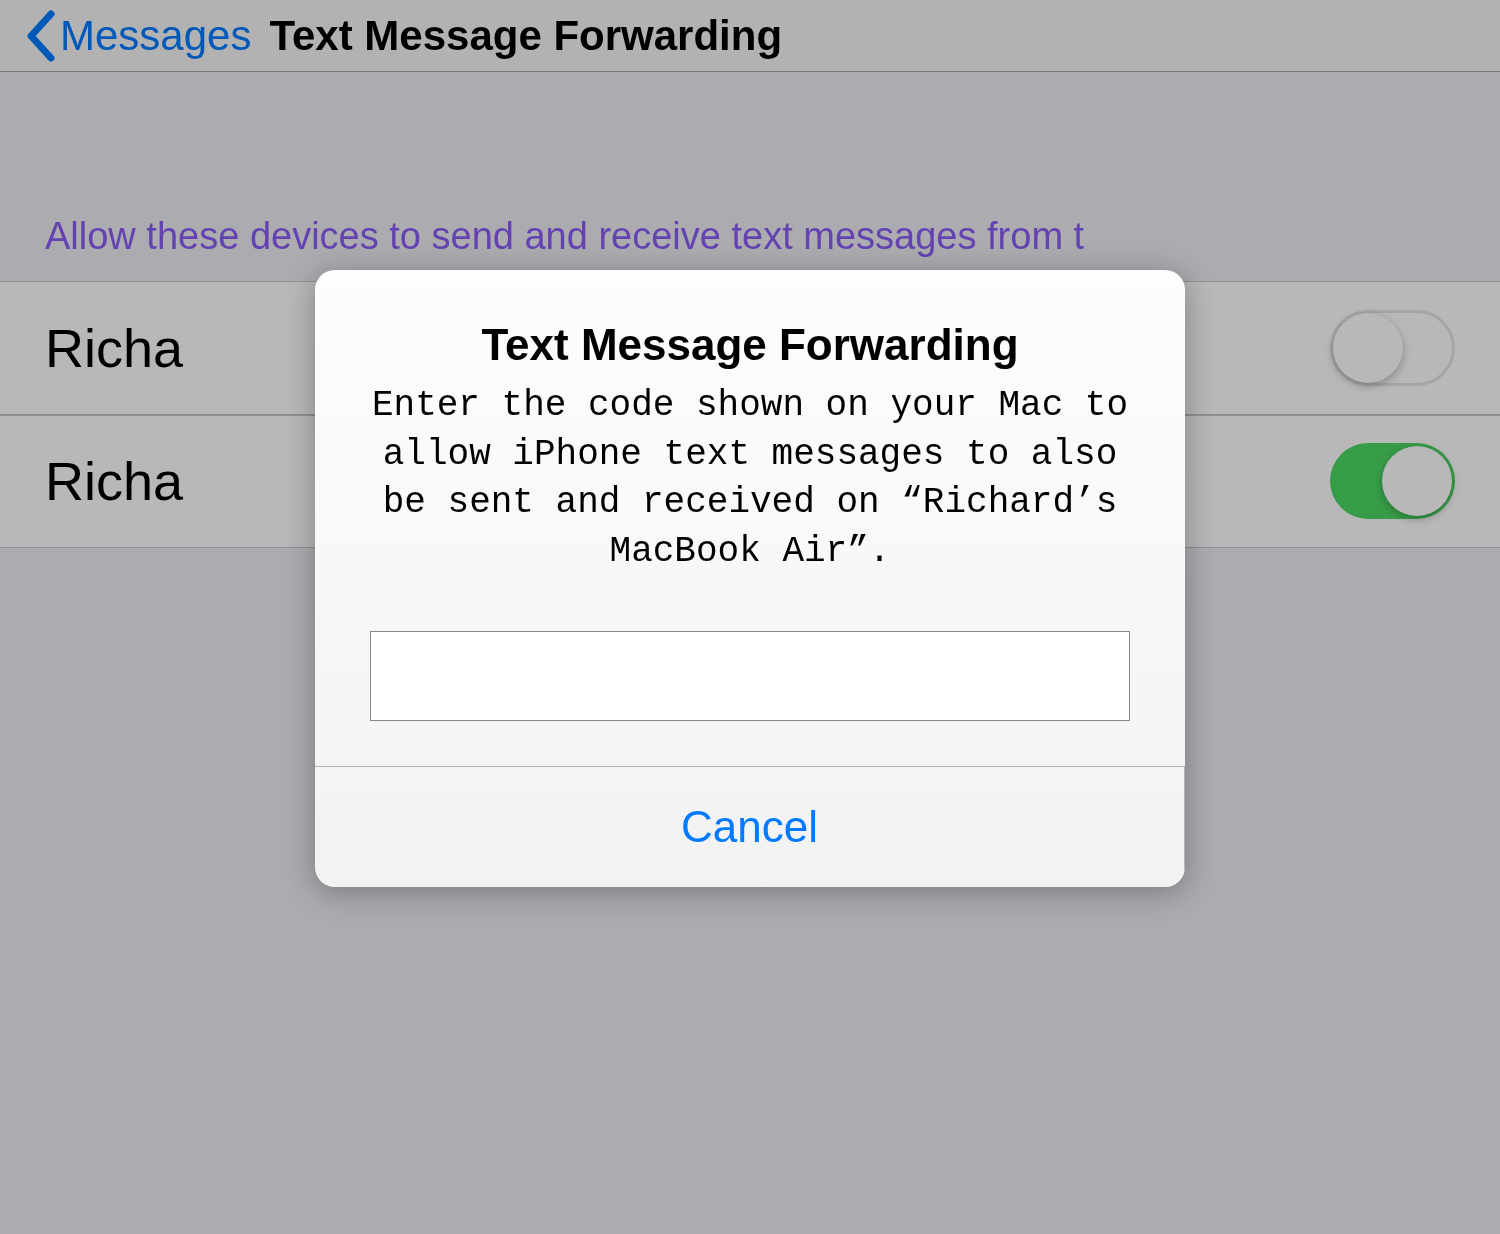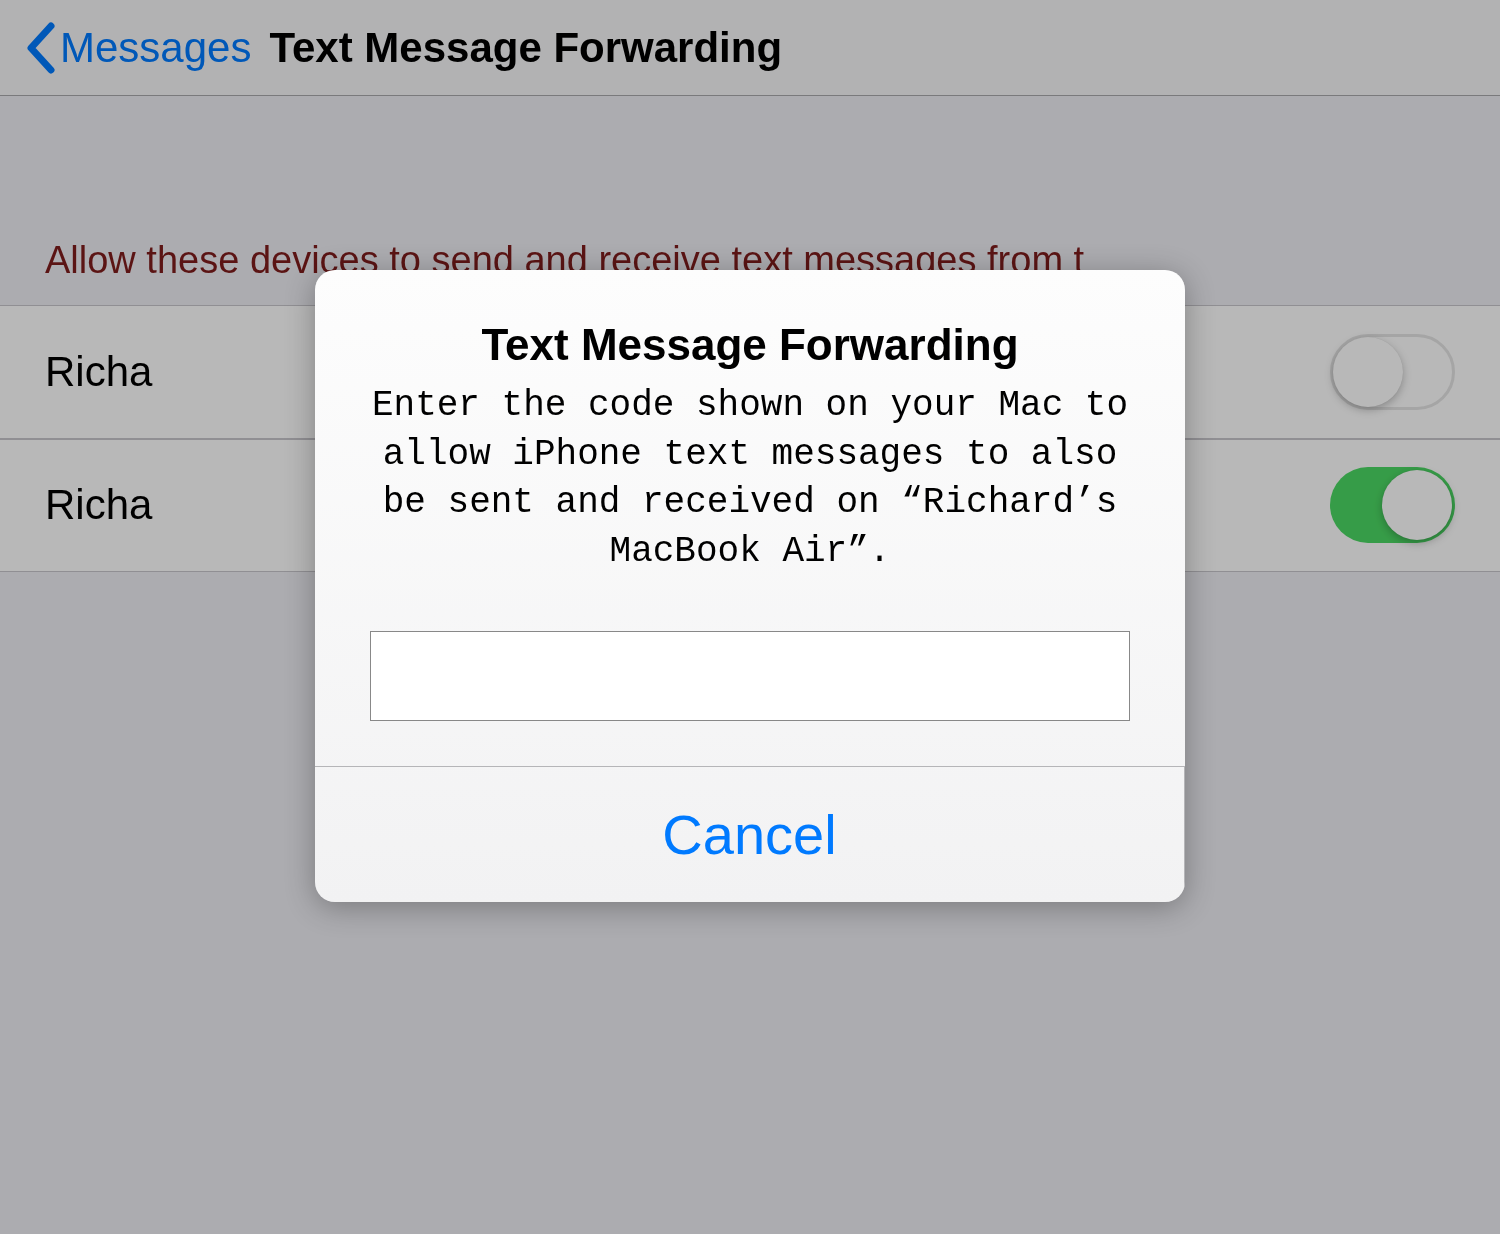--- a/index.html
+++ b/index.html
@@ -26,21 +26,21 @@
       background: rgba(0,0,0,0.28);
       z-index: 10;
     }
     
     .nav-bar {
       background: #f7f7f8;
       border-bottom: 1px solid #a9a9ac;
       padding: 10px 25px;
       display: flex;
       align-items: center;
-      height: 96px;
+      height: 72px;
     }
     
     .back-button {
       display: flex;
       align-items: center;
       color: #007aff;
       font-size: 42px;
       font-weight: 400;
       cursor: pointer;
     }
@@ -55,37 +55,37 @@
     
     .nav-title {
       font-size: 42px;
       font-weight: 600;
       color: #000;
       margin-left: 18px;
     }
     
     .section-header {
       padding: 140px 35px 20px 45px;
-      color: #7f1d1d;
+      color: #8b5cf6;
       font-size: 38px;
       line-height: 1.3;
     }
     
     .device-list {
       background: #fff;
       border-top: 1px solid #c8c7cc;
       border-bottom: 1px solid #c8c7cc;
     }
     
     .device-row {
       display: flex;
       align-items: center;
       justify-content: space-between;
       padding: 28px 45px;
-      font-size: 42px;
+      font-size: 54px;
       color: #000;
     }
     
     .device-row:not(:last-child) {
       border-bottom: 1px solid #c8c7cc;
       margin-left: 0;
     }
     
     .device-row + .device-row {
       box-shadow: inset 0 1px 0 #c8c7cc;
@@ -174,21 +174,21 @@
     
     .modal-buttons {
       display: flex;
       border-top: 1px solid #b5b5b8;
     }
     
     .modal-button {
       flex: 1;
       padding: 35px 0;
       text-align: center;
-      font-size: 56px;
+      font-size: 44px;
       color: #007aff;
       cursor: pointer;
       background: transparent;
       border: none;
     }
     
     .modal-button.cancel {
       font-weight: 400;
       border-right: 1px solid #b5b5b8;
     }

